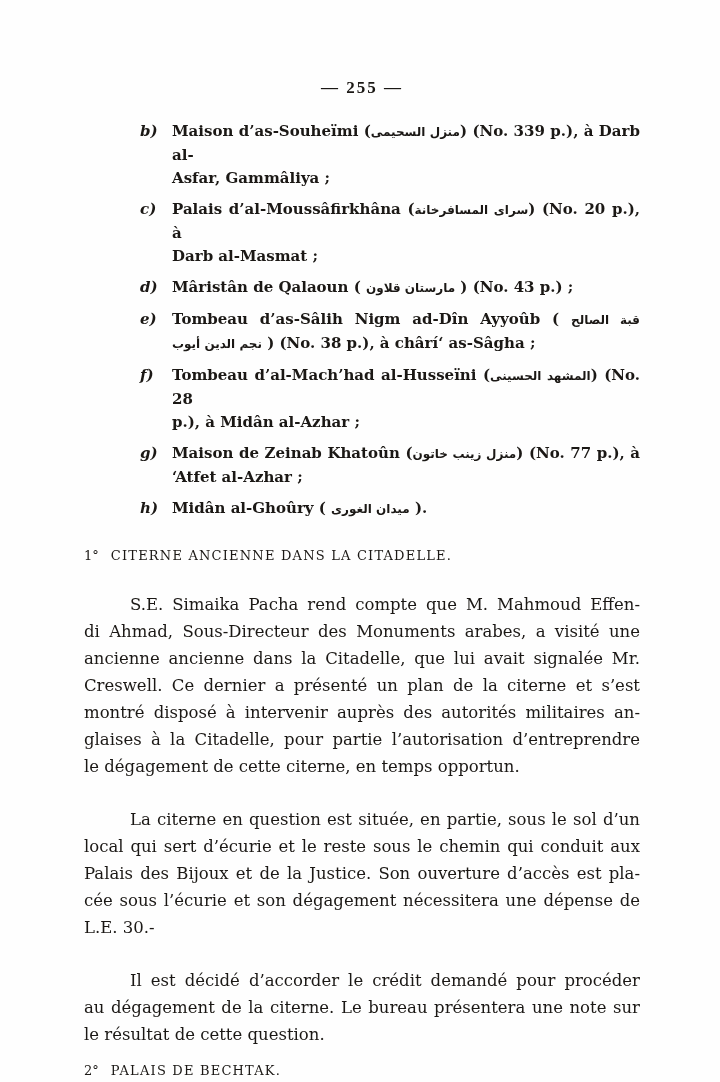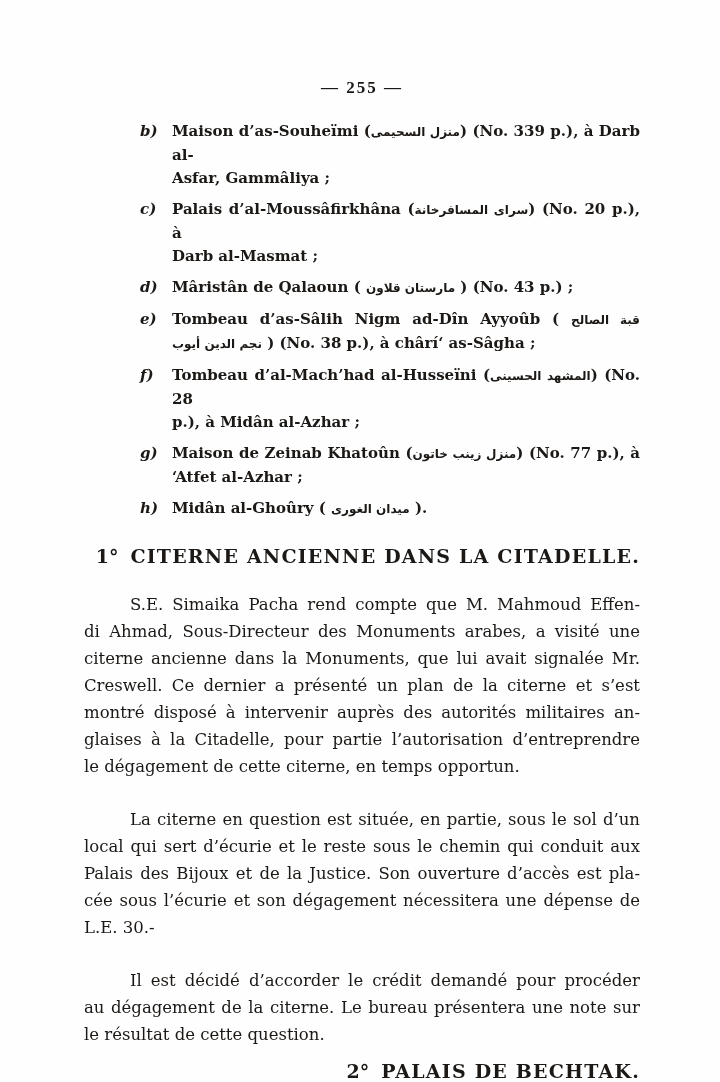--- a/index.html
+++ b/index.html
@@ -39,23 +39,23 @@
     font-size: 15px;
     line-height: 23px;
     text-align: justify;
     text-align-last: justify;
     white-space: normal;
   }
   .lline.last, .lline.only { text-align: right; text-align-last: left; }
   .ar { font-family: "DejaVu Sans", sans-serif; font-size: 12px; }
   
   .heading {
-    text-align: right;
-    font-weight: bold;
-    font-size: 19px;
+    text-align: left;
+    font-weight: normal;
+    font-size: 13px;
     line-height: 18px;
     letter-spacing: 1.2px;
   }
   .h1m { margin-top: 26px; margin-bottom: 20px; }
   .h2m { margin-top: 14px; margin-bottom: 20px; }
   .hnum { margin-right: 12px; letter-spacing: 0; }
   
   .para { margin: 0 0 8px 0; }
   .pline {
     font-size: 16.5px;
@@ -118,21 +118,21 @@
         <div class="litext">
           <div class="lline only">Midân al-Ghoûry ( <span class="ar">ميدان الغورى</span> ).</div>
         </div>
       </div>
     </div>
   <div id="sections">
       <div class="heading h1m"><span class="hnum">1°</span><span>CITERNE ANCIENNE DANS LA CITADELLE.</span></div>
       <div class="para">
         <div class="pline first">S.E. Simaika Pacha rend compte que M. Mahmoud Effen-</div>
         <div class="pline">di Ahmad, Sous-Directeur des Monuments arabes, a visité une</div>
-        <div class="pline">citerne ancienne dans la Monuments, que lui avait signalée Mr.</div>
+        <div class="pline">ancienne ancienne dans la Citadelle, que lui avait signalée Mr.</div>
         <div class="pline">Creswell. Ce dernier a présenté un plan de la citerne et s’est</div>
         <div class="pline">montré disposé à intervenir auprès des autorités militaires an-</div>
         <div class="pline">glaises à la Citadelle, pour partie l’autorisation d’entreprendre</div>
         <div class="pline last">le dégagement de cette citerne, en temps opportun.</div>
       </div>
       <div class="para">
         <div class="pline first">La citerne en question est située, en partie, sous le sol d’un</div>
         <div class="pline">local qui sert d’écurie et le reste sous le chemin qui conduit aux</div>
         <div class="pline">Palais des Bijoux et de la Justice. Son ouverture d’accès est pla-</div>
         <div class="pline">cée sous l’écurie et son dégagement nécessitera une dépense de</div>

